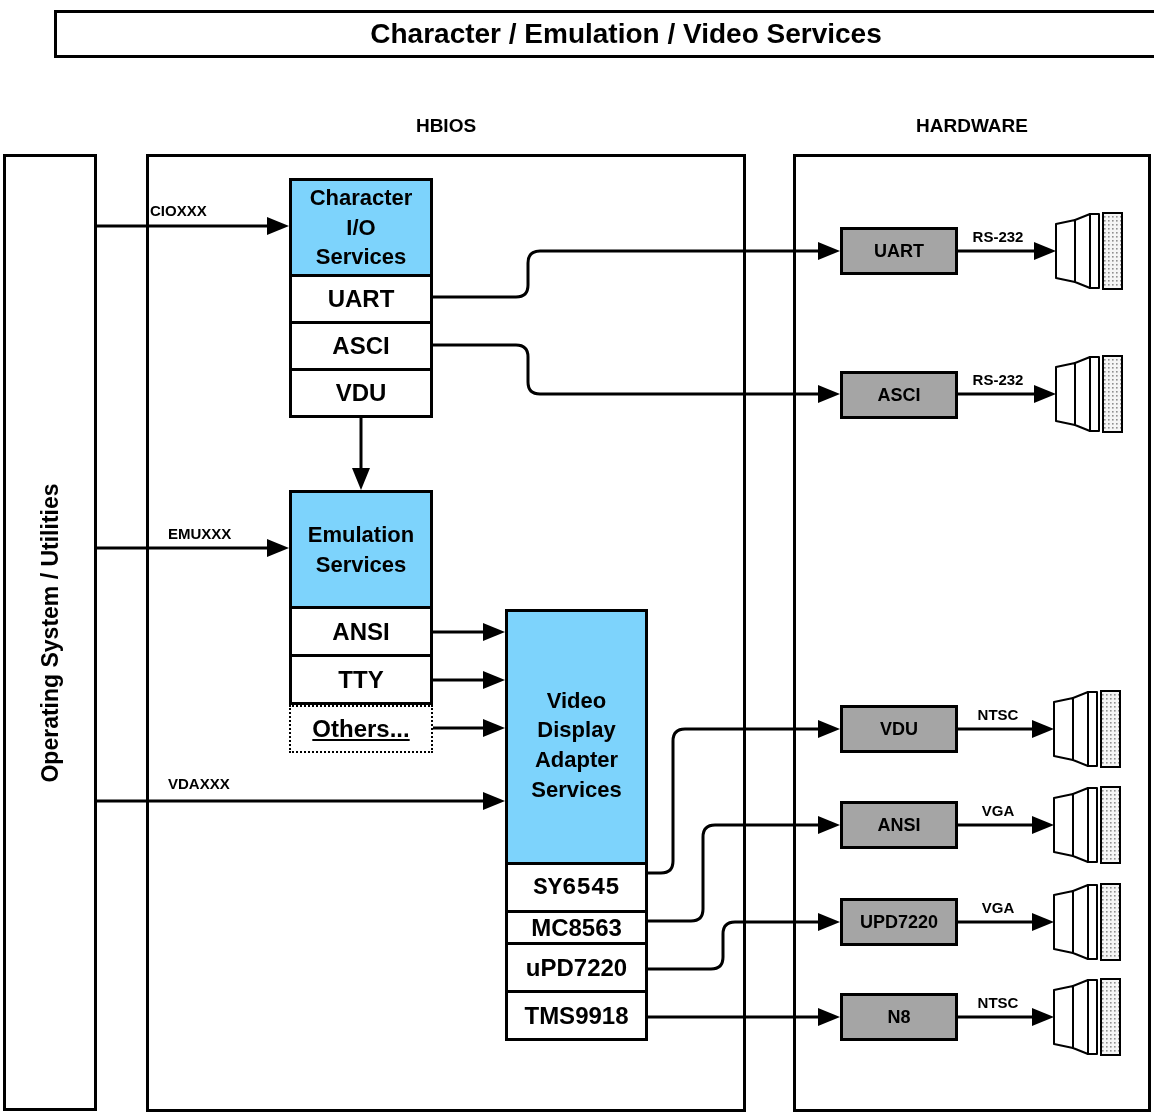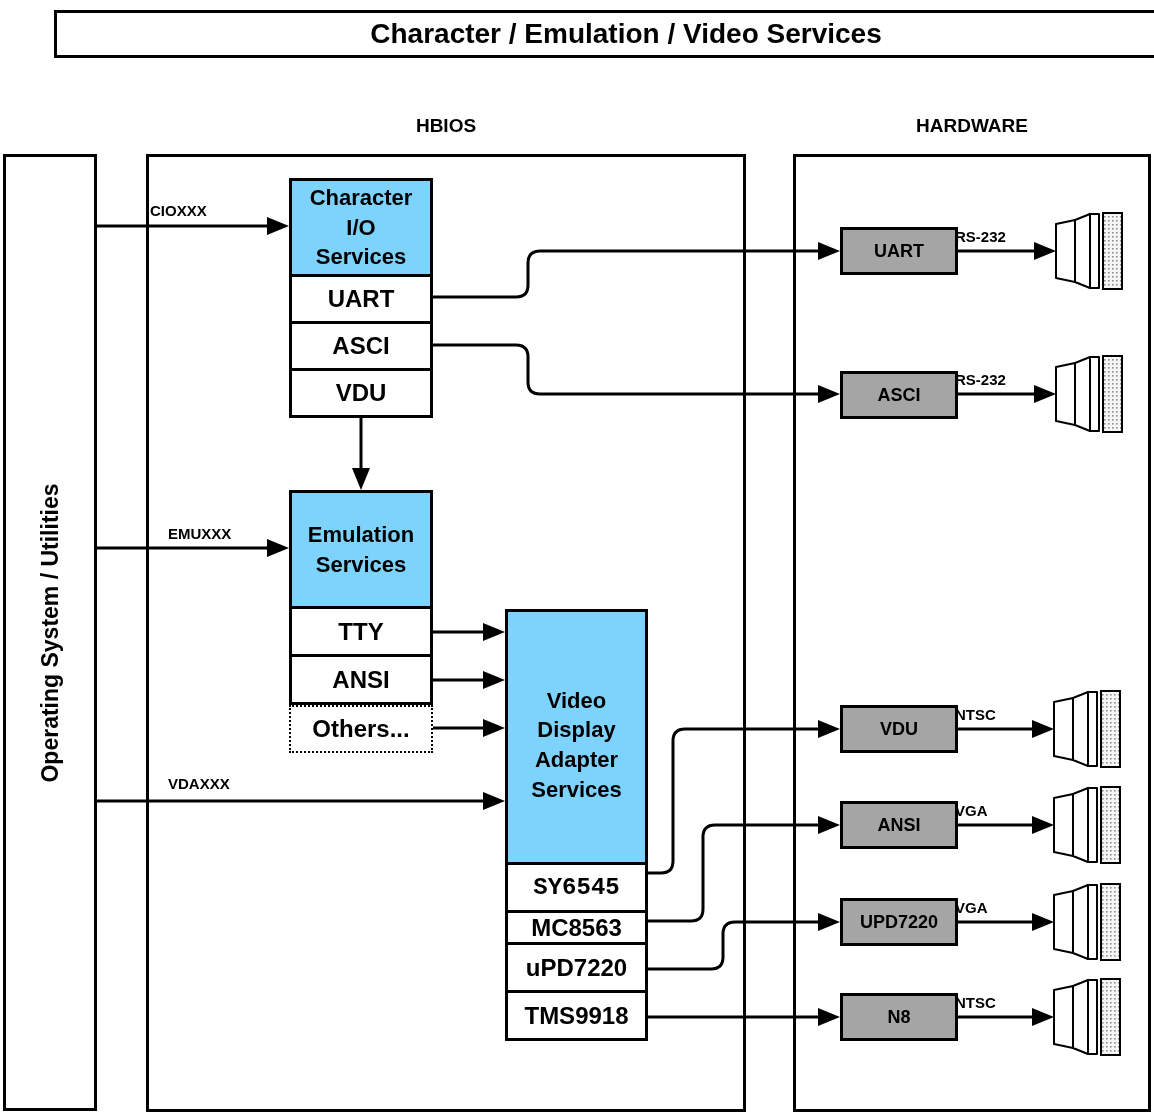--- a/index.html
+++ b/index.html
@@ -18,21 +18,21 @@
   .stack{position:absolute;border:3px solid #000;background:#7dd3fc;box-sizing:border-box;}
   .stack-title{display:flex;align-items:center;justify-content:center;text-align:center;
     font-size:22px;line-height:1.35;white-space:pre-line;box-sizing:border-box;}
   .stack-row{display:flex;align-items:center;justify-content:center;font-size:24px;
     border-top:3px solid #000;height:47px;box-sizing:border-box;background:#fff;}
   .dashed-row{position:absolute;border:2px dotted #000;display:flex;align-items:center;
     justify-content:center;font-size:24px;box-sizing:border-box;background:#fff;}
   .hwchip{position:absolute;left:840px;width:118px;height:48px;background:#a5a5a5;
     border:3px solid #000;display:flex;align-items:center;justify-content:center;
     font-size:18px;box-sizing:border-box;}
-  .buslabel{position:absolute;left:955px;width:86px;text-align:left;font-size:15px;}
+  .buslabel{position:absolute;left:955px;width:86px;text-align:center;font-size:15px;}
   .flowlabel{position:absolute;font-size:15px;}
   svg{position:absolute;left:0;top:0;}
   .cline{fill:none;stroke:#000;stroke-width:3;}
   .ah{fill:#000;stroke:none;}
   .plugpart{fill:#fff;stroke:#000;stroke-width:2;stroke-linejoin:round;}
 </style>
 </head>
 <body>
 
 <div id="canvas">
@@ -55,24 +55,24 @@
 I/O
 Services</div>
     <div class="stack-row">UART</div>
     <div class="stack-row">ASCI</div>
     <div class="stack-row">VDU</div>
   </div>
 
   <div class="stack" style="left:289px;top:490px;width:144px;height:215px;">
     <div class="stack-title" style="height:113px;">Emulation
 Services</div>
+    <div class="stack-row" style="height:48px;">ANSI</div>
     <div class="stack-row" style="height:48px;">TTY</div>
-    <div class="stack-row" style="height:48px;">ANSI</div>
   </div>
-  <div class="dashed-row" style="left:289px;top:705px;width:144px;height:48px;">Others...</div>
+  <div class="dashed-row" style="left:289px;top:705px;width:144px;height:48px;text-decoration:underline;">Others...</div>
 
   <div class="stack" style="left:505px;top:609px;width:143px;height:432px;">
     <div class="stack-title" style="height:234px;margin-top:16px;">Video
 Display
 Adapter
 Services</div>
     <div class="stack-row" style="height:48px;font-family:Liberation Mono, monospace;">SY6545</div>
     <div class="stack-row" style="height:32px;">MC8563</div>
     <div class="stack-row" style="height:48px;">uPD7220</div>
     <div class="stack-row" style="height:48px;">TMS9918</div>

